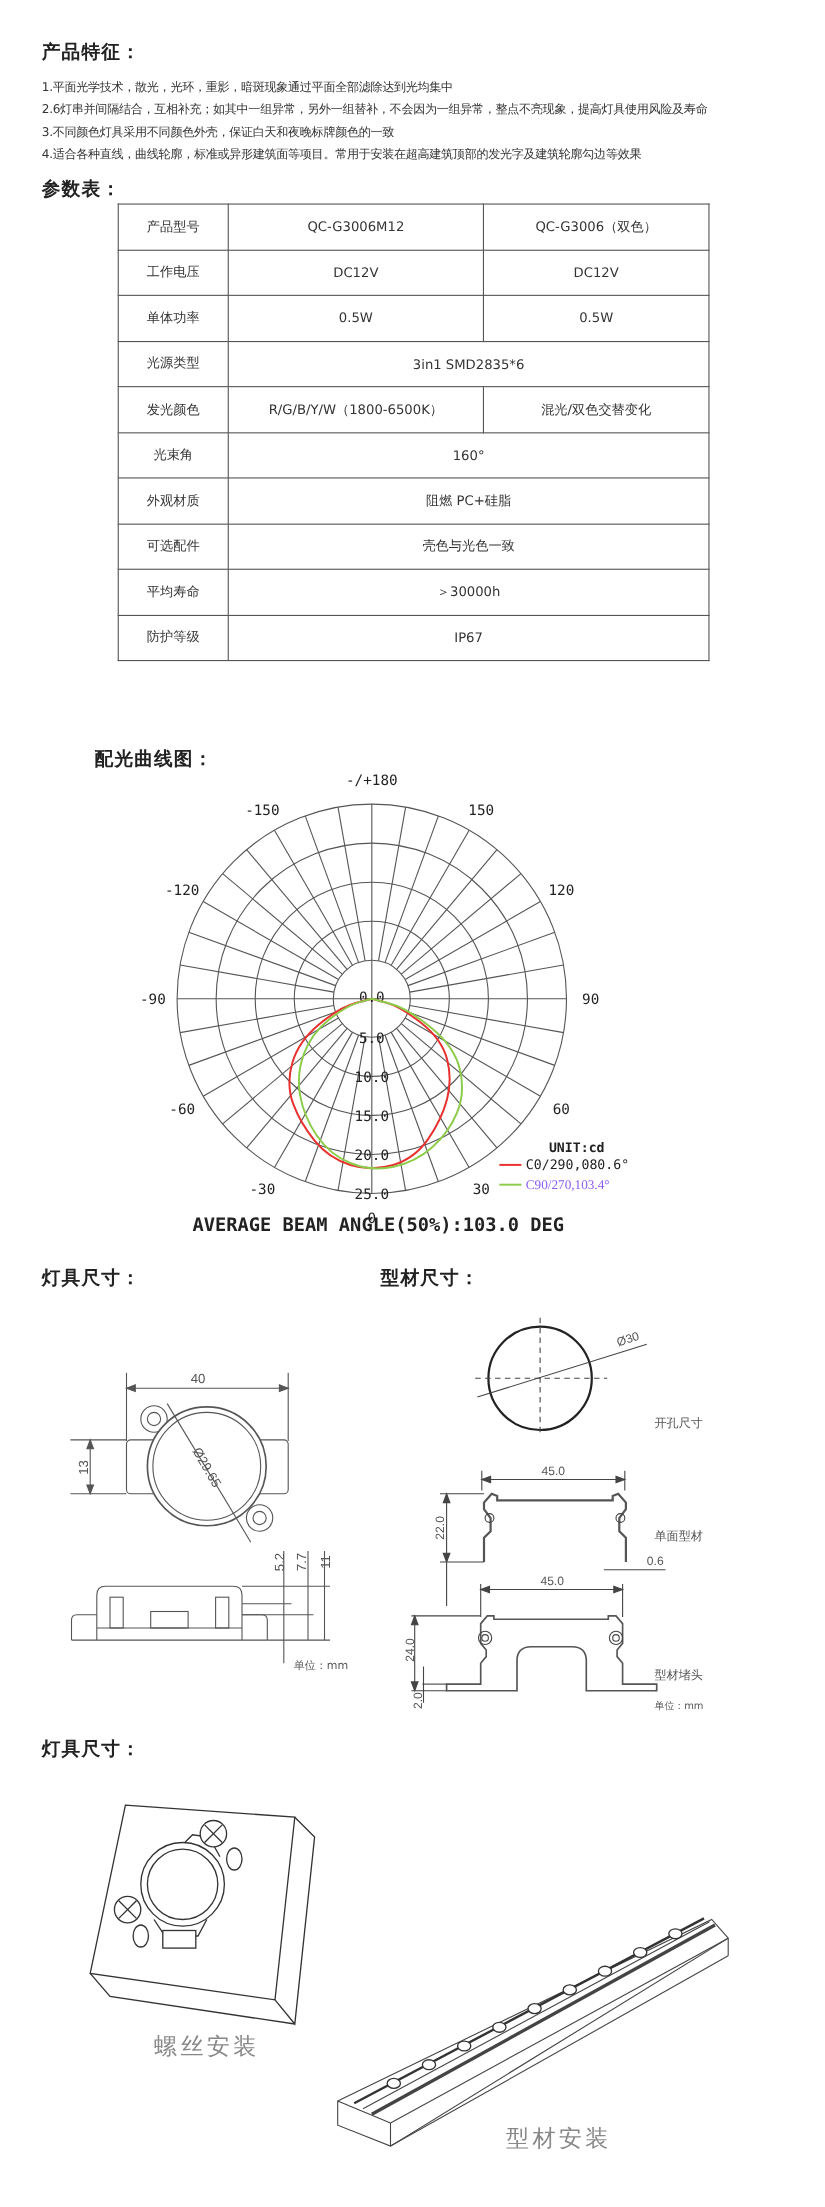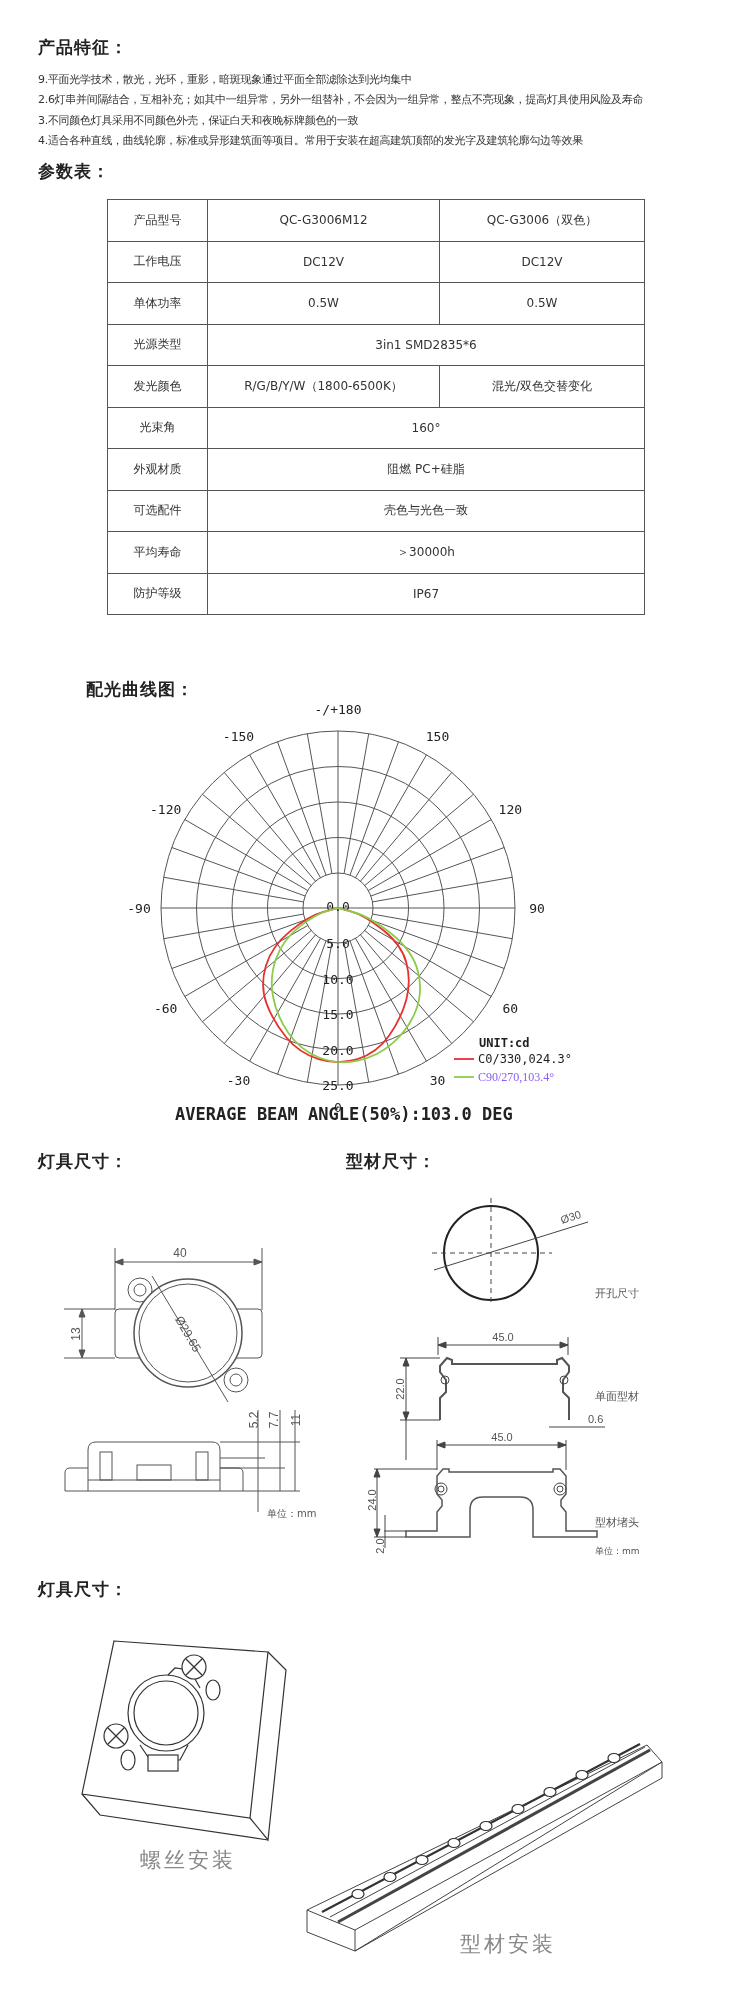--- a/index.html
+++ b/index.html
@@ -2,35 +2,35 @@
 <html><head>
 <meta charset="utf-8">
 <style>
   html, body { margin: 0; padding: 0; background: #ffffff; }
   body { width: 750px; height: 2006px; position: relative; overflow: hidden;
          font-family: "DejaVu Sans", "Liberation Sans", sans-serif; color: #333; }
   .abs { position: absolute; }
   .section-title { position: absolute; left: 38px; font-size: 17px; font-weight: bold; color: #222; letter-spacing: 1px; }
   .features { position: absolute; left: 38px; top: 70px; margin: 0; padding: 0; list-style: none; }
   .features li { font-size: 11px; line-height: 20.4px; color: #333; white-space: nowrap; letter-spacing: -0.3px; }
-  table.spec { position: absolute; left: 107px; top: 199px; width: 538px; border-collapse: collapse; table-layout: fixed; }
+  table.spec { position: absolute; left: 107px; top: 185px; width: 538px; border-collapse: collapse; table-layout: fixed; }
   table.spec td { border: 1px solid #555; height: 40.5px; text-align: center; font-size: 12px; color: #333; padding: 0; }
   table.spec td.label { width: 99px; }
   table.spec td.c1 { width: 231px; }
   svg { position: absolute; left: 0; top: 0; }
   .mono { font-family: "DejaVu Sans Mono", "Liberation Mono", monospace; }
   .note { position: absolute; font-size: 10px; color: #555; }
   .inst-label { position: absolute; font-size: 21px; color: #888; letter-spacing: 3px; }
 </style>
 </head>
 <body>
 
 <div class="section-title" style="top:36px;">产品特征：</div>
 <ul class="features">
-  <li>9.平面光学技术，散光，光环，重影，暗斑现象通过平面全部滤除达到光均集中</li>
+  <li>1.平面光学技术，散光，光环，重影，暗斑现象通过平面全部滤除达到光均集中</li>
   <li>2.6灯串并间隔结合，互相补充；如其中一组异常，另外一组替补，不会因为一组异常，整点不亮现象，提高灯具使用风险及寿命</li>
   <li>3.不同颜色灯具采用不同颜色外壳，保证白天和夜晚标牌颜色的一致</li>
   <li>4.适合各种直线，曲线轮廓，标准或异形建筑面等项目。常用于安装在超高建筑顶部的发光字及建筑轮廓勾边等效果</li>
 </ul>
 
 <div class="section-title" style="top:160px;">参数表：</div>
 <table class="spec">
   <tbody>
       <tr>
     <td class="label">产品型号</td>
@@ -138,22 +138,22 @@
     <text x="338" y="948" text-anchor="middle" font-size="13" font-family="DejaVu Sans Mono, monospace" fill="#222">5.0</text>
     <text x="338" y="983.5" text-anchor="middle" font-size="13" font-family="DejaVu Sans Mono, monospace" fill="#222">10.0</text>
     <text x="338" y="1019" text-anchor="middle" font-size="13" font-family="DejaVu Sans Mono, monospace" fill="#222">15.0</text>
     <text x="338" y="1054.5" text-anchor="middle" font-size="13" font-family="DejaVu Sans Mono, monospace" fill="#222">20.0</text>
     <text x="338" y="1090" text-anchor="middle" font-size="13" font-family="DejaVu Sans Mono, monospace" fill="#222">25.0</text>
     <path d="M338,908 Q338,908 323.48213483087534,911.8900502478909 Q308.9642696617506,915.7801004957818 290.218099071515,931.0950502478909 Q271.4719284812794,946.41 265.7673095294491,966.1736547111907 Q260.06269057761875,985.9373094223813 266.4663452888094,1003.3728892596712 Q272.87,1020.808469096961 285.9847487605456,1036.993560394104 Q299.0994975210911,1053.178651691247 318.5497487605455,1059.0793258456235 Q338,1064.98 357.4502512394545,1059.0793258456235 Q376.9005024789089,1053.178651691247 389.18025123945444,1035.547297969784 Q401.46,1017.915944248321 406.33691806202756,999.564890186188 Q411.21383612405515,981.2138361240551 406.4246913970678,962.9769180620276 Q401.63554667008054,944.74 382.7225423742622,929.8278224425696 Q363.8095380784439,914.9156448851394 350.90476903922195,911.4578224425697 L338,908" fill="none" stroke="#e8302f" stroke-width="1.8"></path>
     <path d="M338,908 Q338,908 326.70832709068077,911.0255946372484 Q315.4166541813616,914.0511892744969 299.2293410286005,926.8905946372485 Q283.0420278758395,939.73 276.27583252505525,958.1101814128644 Q269.509637174271,976.490362825729 272.8598185871355,995.756891112705 Q276.21000000000004,1015.023419399681 288.0869765658668,1032.4879394155612 Q299.96395313173355,1049.9524594314414 318.9819765658668,1057.4662297157206 Q338,1064.98 357.88247904477566,1060.6924219755263 Q377.76495808955127,1056.4048439510525 392.9524790447756,1042.9454437969666 Q408.14,1029.486043642881 415.5812596849352,1011.2542815063757 Q423.02251936987045,993.0225193698705 418.11408271725554,972.2212596849351 Q413.20564606464063,951.42 391.73378433134775,934.032278053212 Q370.26192259805487,916.6445561064241 354.13096129902743,912.3222780532121 L338,908" fill="none" stroke="#8ccc4a" stroke-width="1.8"></path>
     <line x1="454" y1="1059" x2="474" y2="1059" stroke="#e8302f" stroke-width="1.8"></line>
     <line x1="454" y1="1077" x2="474" y2="1077" stroke="#8ccc4a" stroke-width="1.8"></line>
   </svg>
-<div class="abs mono" style="left:479px;top:1036px;font-size:12px;font-weight:bold;color:#222;">UNIT:cd</div>
-<div class="abs mono" style="left:478px;top:1052px;font-size:12px;color:#222;">C0/330,024.3°</div>
+<div class="abs mono" style="left:499px;top:1036px;font-size:12px;font-weight:bold;color:#222;">UNIT:cd</div>
+<div class="abs mono" style="left:478px;top:1052px;font-size:12px;color:#222;">C0/290,080.6°</div>
 <div class="abs mono" style="left:478px;top:1070px;font-size:12px;color:#8b5cf6;font-family:Liberation Serif, serif;">C90/270,103.4°</div>
 <div class="abs mono" style="left:175px;top:1104px;font-size:17px;font-weight:bold;color:#222;">AVERAGE BEAM ANGLE(50%):103.0 DEG</div>
 
 <div class="section-title" style="top:1150px;">灯具尺寸：</div>
 <div class="section-title" style="top:1150px;left:346px;">型材尺寸：</div>
 
 <svg width="750" height="2006">
   <g stroke="#555" fill="none" stroke-width="1">
 
     <line x1="115" y1="1248" x2="115" y2="1310"></line>

